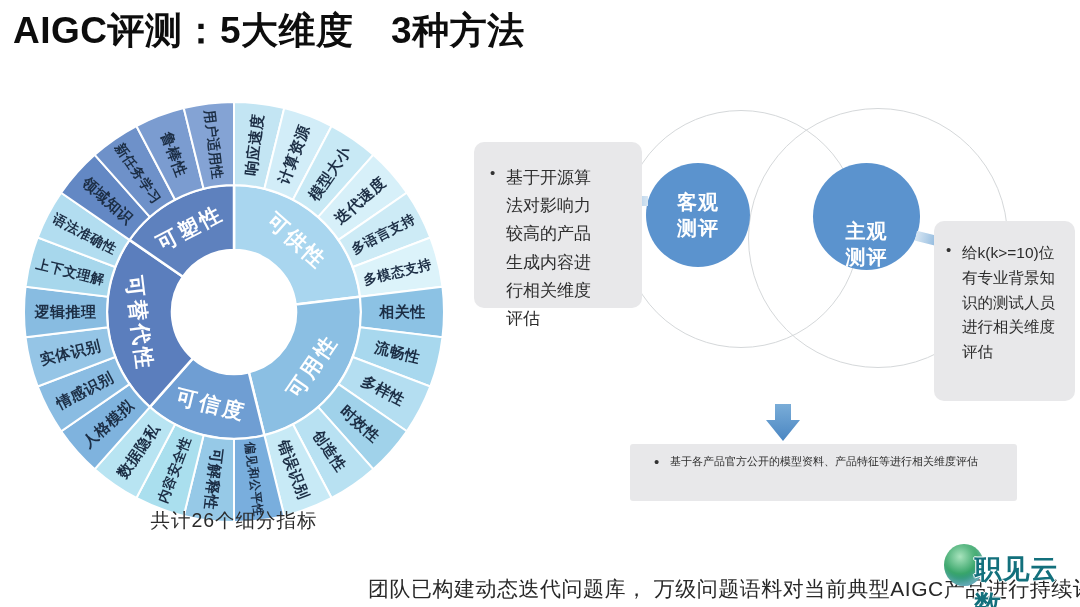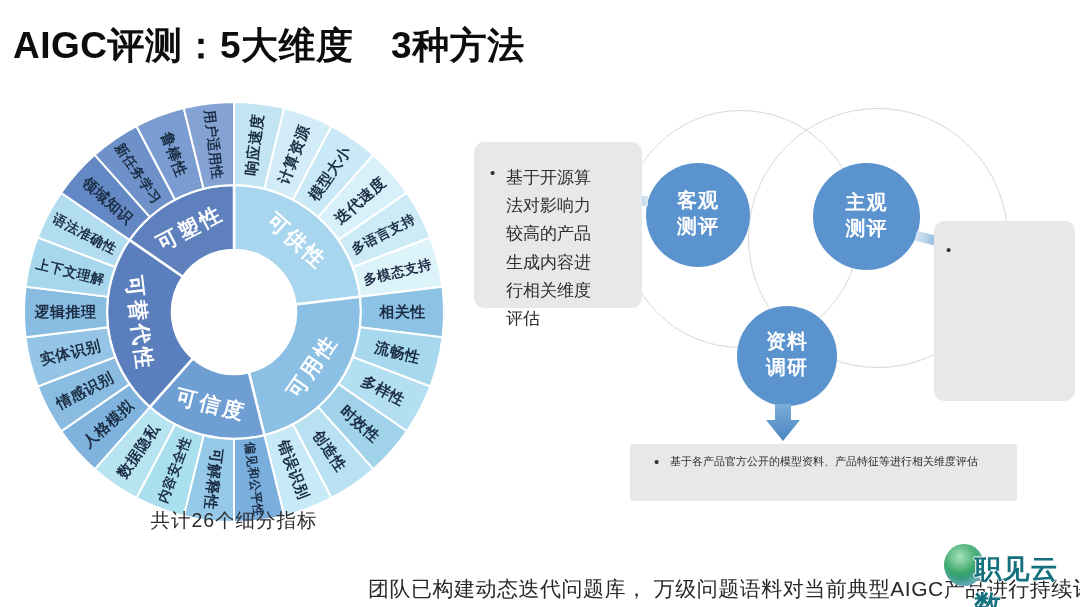--- a/index.html
+++ b/index.html
@@ -2,40 +2,40 @@
 <html><head>
 <meta charset="utf-8">
 <style>
   html,body{margin:0;padding:0;background:#9a9a9a;}
   .slide{
     position:relative;width:1080px;height:607px;background:#ffffff;overflow:hidden;
     font-family:"Liberation Sans","DejaVu Sans",sans-serif;
   }
   .abs{position:absolute;}
   .page-title{
-    left:13px;top:21px;font-size:37px;font-weight:800;color:#0d0d0d;letter-spacing:.5px;
+    left:13px;top:6px;font-size:37px;font-weight:800;color:#0d0d0d;letter-spacing:.5px;
   }
   
   .sunburst-wrap{left:10px;top:92px;width:452px;height:432px;}
   .sunburst-wrap svg text{font-family:"Liberation Sans","DejaVu Sans",sans-serif;}
   .sunburst-caption{
     left:124px;top:507px;width:220px;text-align:center;
     font-size:19.5px;color:#2b2b2b;letter-spacing:1px;
   }
   
   .venn{border:1px solid #d5d8da;border-radius:50%;background:transparent;}
   .venn-left{left:622px;top:110px;width:236px;height:236px;}
   .venn-right{left:748px;top:108px;width:258px;height:258px;}
   
   .m-circle{
     border-radius:50%;background:#5b93ce;display:flex;align-items:center;justify-content:center;
-    text-align:center;color:#ffffff;font-weight:700;font-size:20px;line-height:1.3;letter-spacing:1px;font-family:Liberation Mono, monospace;
+    text-align:center;color:#ffffff;font-weight:700;font-size:20px;line-height:1.3;letter-spacing:1px;
   }
   .m-objective{left:646px;top:163px;width:104px;height:104px;}
-  .m-subjective{left:813px;top:163px;width:107px;height:107px;}
+  .m-subjective{left:813px;top:163px;width:107px;height:107px;align-items:flex-end;}
   .m-research{left:737px;top:306px;width:100px;height:100px;}
   
   .note-box{background:#e8e8ea;color:#2d2d2d;}
   .note-row{display:flex;}
   .bullet{flex:0 0 16px;font-size:15px;color:#333;}
   .box-left{left:474px;top:142px;width:168px;height:166px;border-radius:10px;padding:22px 10px 0 16px;box-sizing:border-box;}
   .box-left .note-text{width:100px;font-size:17px;line-height:1.66;}
   .box-right{left:934px;top:221px;width:141px;height:180px;border-radius:10px;padding:20px 6px 0 12px;box-sizing:border-box;}
   .box-right .note-text{width:106px;font-size:15.5px;line-height:1.6;}
   .box-bottom{left:630px;top:444px;width:387px;height:57px;border-radius:3px;padding:9px 10px 0 24px;box-sizing:border-box;}
@@ -143,26 +143,20 @@
       <div>客观</div>
       <div>测评</div>
     </div>
   </div>
   <div class="abs m-circle m-subjective">
     <div>
       <div>主观</div>
       <div>测评</div>
     </div>
   </div>
-  <div class="abs m-circle m-research">
-    <div>
-      <div>资料</div>
-      <div>调研</div>
-    </div>
-  </div>
 
   <div class="abs arrow arrow-left">
     <svg width="42" height="26" viewBox="0 0 42 26">
       <defs>
           <linearGradient id="gradL" x1="0" y1="0" x2="1" y2="0">
         <stop offset="0" stop-color="#4a8dc9"></stop>
             <stop offset="1" stop-color="#d7e6f3"></stop>
       </linearGradient>
         </defs>
       <path d="M0 13 L15 1 L15 8 L42 8 L42 18 L15 18 L15 25 Z" fill="url(#gradL)"></path>
@@ -193,20 +187,21 @@
 
   <div class="abs note-box box-left">
     <div class="note-row">
       <span class="bullet">•</span>
       <span class="note-text">基于开源算法对影响力较高的产品生成内容进行相关维度评估</span>
     </div>
   </div>
   <div class="abs note-box box-right">
     <div class="note-row">
       <span class="bullet">•</span>
+      <span class="note-text">给k(k&gt;=10)位有专业背景知识的测试人员进行相关维度评估</span>
     </div>
   </div>
   <div class="abs note-box box-bottom">
     <div class="note-row">
       <span class="bullet">•</span>
       <span class="note-text">基于各产品官方公开的模型资料、产品特征等进行相关维度评估</span>
     </div>
   </div>
 
   <div class="abs footer-note">团队已构建动态迭代问题库， 万级问题语料对当前典型AIGC产品进行持续评估</div>

